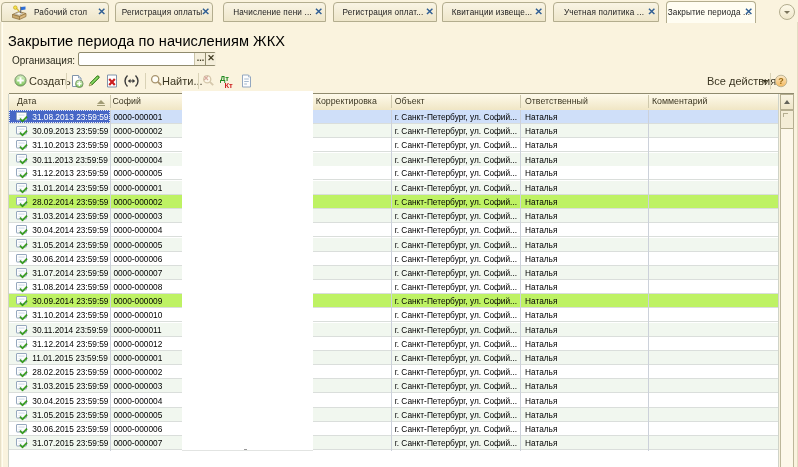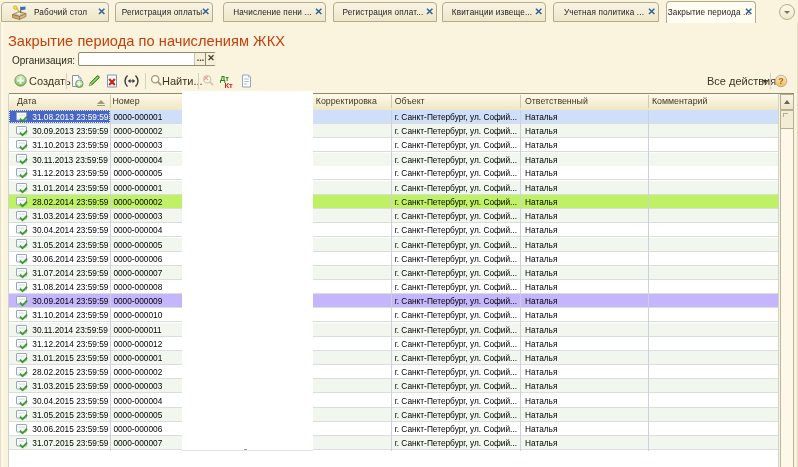--- a/index.html
+++ b/index.html
@@ -59,21 +59,21 @@
     <span class="tx">✕</span>
   </div>
 <div class="tab active" style="left:666px;width:90px;">
     <span class="tl" style="">Закрытие периода ...</span>
     <span class="tx">✕</span>
   </div>
 
 <div class="abs" style="left:779px;top:4px;width:16px;height:16px;border-radius:50%;background:linear-gradient(#fdf9e9,#efe7cb);border:1px solid #b3ad8e;box-sizing:border-box"></div>
 <div class="abs" style="left:784px;top:10.5px;width:0;height:0;border-left:3px solid transparent;border-right:3px solid transparent;border-top:3.5px solid #7a745c"></div>
 
-<div class="abs" style="left:8px;top:33px;font-size:14.6px;letter-spacing:0.05px;color:#c2410c;white-space:nowrap">Закрытие периода по начислениям ЖКХ</div>
+<div class="abs" style="left:8px;top:33px;font-size:14.6px;letter-spacing:0.05px;color:#000000;white-space:nowrap">Закрытие периода по начислениям ЖКХ</div>
 
 <div class="abs" style="left:12px;top:54.5px;font-size:10px;color:#2b2b1e">Организация:</div>
 <div class="abs" style="left:78px;top:52px;width:138px;height:13.5px;border:1px solid #8f8a6d;border-radius:2px;background:#fff;box-sizing:border-box">
   <div class="abs" style="left:115px;top:0;width:11px;height:11.5px;background:#f4eeda;border-left:1px solid #c9c3a8;color:#3f3a20;font-size:9px;font-weight:bold;text-align:center;line-height:10px">...</div>
   <div class="abs" style="left:126px;top:0;width:10px;height:11.5px;background:#f4eeda;border-left:1px solid #8f8a6d;color:#3f3a20;font-size:9px;font-weight:bold;text-align:center;line-height:11px">✕</div>
 </div>
 
 <div class="abs" style="left:0;top:72px;width:798px;height:20px">
   <svg class="abs" style="left:14px;top:2px" width="13" height="13" viewBox="0 0 13 13">
     <defs>
@@ -150,21 +150,21 @@
     <circle cx="7" cy="7" r="5.8" fill="url(#g3)" stroke="#b0a98c" stroke-width="0.8"></circle>
     <text x="7" y="10" text-anchor="middle" font-family="Liberation Sans" font-size="9" font-weight="bold" fill="#9a6a10">?</text>
   </svg>
 </div>
 
 <div class="abs" style="left:9px;top:109.5px;width:768.5px;height:357.5px;background:#fff"></div>
 
 <div class="abs" style="left:9px;top:92.5px;width:784.5px;height:1px;background:#8f8a6e"></div>
 <div class="abs" style="left:9px;top:93.5px;width:768.5px;height:16px;background:linear-gradient(#fefaeb,#f0e6c5)">
   <div class="hdrtext" style="left:8px">Дата</div>
-  <div class="hdrtext" style="left:103.5px">Номер</div>
+  <div class="hdrtext" style="left:103.5px">Софий</div>
   <div class="hdrtext" style="left:306.8px">Корректировка</div>
   <div class="hdrtext" style="left:385.7px">Объект</div>
   <div class="hdrtext" style="left:516px">Ответственный</div>
   <div class="hdrtext" style="left:643px">Комментарий</div>
   <div class="abs" style="left:88px;top:6px;width:0;height:0;border-left:4px solid transparent;border-right:4px solid transparent;border-bottom:4.5px solid #a29c76"></div>
   <div class="abs" style="left:88px;top:11px;width:8px;height:1px;background:#a29c76"></div>
 </div>
 <div class="abs" style="left:109.5px;top:95px;width:1px;height:13px;background:#cfc9ad"></div>
 <div class="abs" style="left:391px;top:95px;width:1px;height:13px;background:#cfc9ad"></div>
 <div class="abs" style="left:519.5px;top:95px;width:1px;height:13px;background:#cfc9ad"></div>
@@ -245,21 +245,21 @@
     <div class="abs" style="left:104.4px">0000-000007</div>
     <div class="abs" style="left:385.7px">г. Санкт-Петербург, ул. Софий...</div>
     <div class="abs" style="left:516px">Наталья</div>
   </div>
 <div class="abs row" style="top:279.9px;background:#ffffff">
     <div class="abs" style="left:23.3px">31.08.2014 23:59:59</div>
     <div class="abs" style="left:104.4px">0000-000008</div>
     <div class="abs" style="left:385.7px">г. Санкт-Петербург, ул. Софий...</div>
     <div class="abs" style="left:516px">Наталья</div>
   </div>
-<div class="abs row" style="top:294.1px;background:#c4b5fd">
+<div class="abs row" style="top:294.1px;background:#bef264">
     <div class="abs" style="left:23.3px">30.09.2014 23:59:59</div>
     <div class="abs" style="left:104.4px">0000-000009</div>
     <div class="abs" style="left:385.7px">г. Санкт-Петербург, ул. Софий...</div>
     <div class="abs" style="left:516px">Наталья</div>
   </div>
 <div class="abs row" style="top:308.3px;background:#ffffff">
     <div class="abs" style="left:23.3px">31.10.2014 23:59:59</div>
     <div class="abs" style="left:104.4px">0000-000010</div>
     <div class="abs" style="left:385.7px">г. Санкт-Петербург, ул. Софий...</div>
     <div class="abs" style="left:516px">Наталья</div>
@@ -270,21 +270,21 @@
     <div class="abs" style="left:385.7px">г. Санкт-Петербург, ул. Софий...</div>
     <div class="abs" style="left:516px">Наталья</div>
   </div>
 <div class="abs row" style="top:336.7px;background:#ffffff">
     <div class="abs" style="left:23.3px">31.12.2014 23:59:59</div>
     <div class="abs" style="left:104.4px">0000-000012</div>
     <div class="abs" style="left:385.7px">г. Санкт-Петербург, ул. Софий...</div>
     <div class="abs" style="left:516px">Наталья</div>
   </div>
 <div class="abs row" style="top:350.9px;background:#f1f7ef">
-    <div class="abs" style="left:23.3px">31.01.2015 23:59:59</div>
+    <div class="abs" style="left:23.3px">11.01.2015 23:59:59</div>
     <div class="abs" style="left:104.4px">0000-000001</div>
     <div class="abs" style="left:385.7px">г. Санкт-Петербург, ул. Софий...</div>
     <div class="abs" style="left:516px">Наталья</div>
   </div>
 <div class="abs row" style="top:365.1px;background:#ffffff">
     <div class="abs" style="left:23.3px">28.02.2015 23:59:59</div>
     <div class="abs" style="left:104.4px">0000-000002</div>
     <div class="abs" style="left:385.7px">г. Санкт-Петербург, ул. Софий...</div>
     <div class="abs" style="left:516px">Наталья</div>
   </div>

